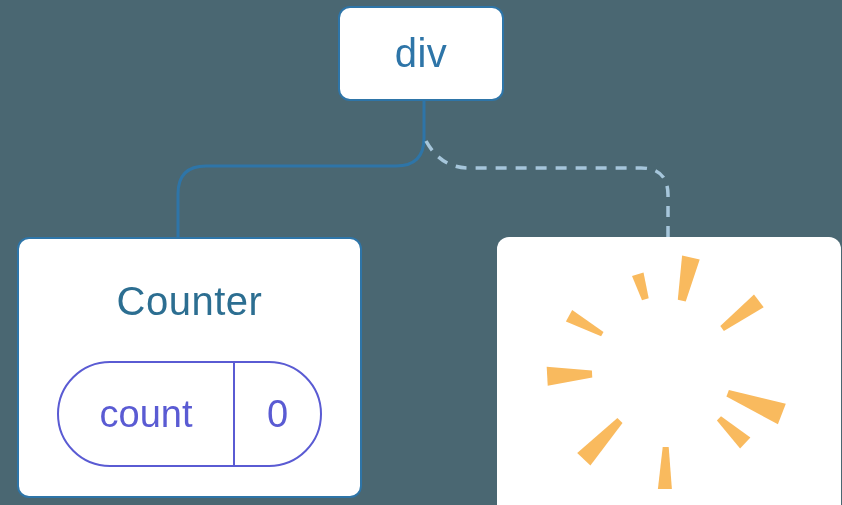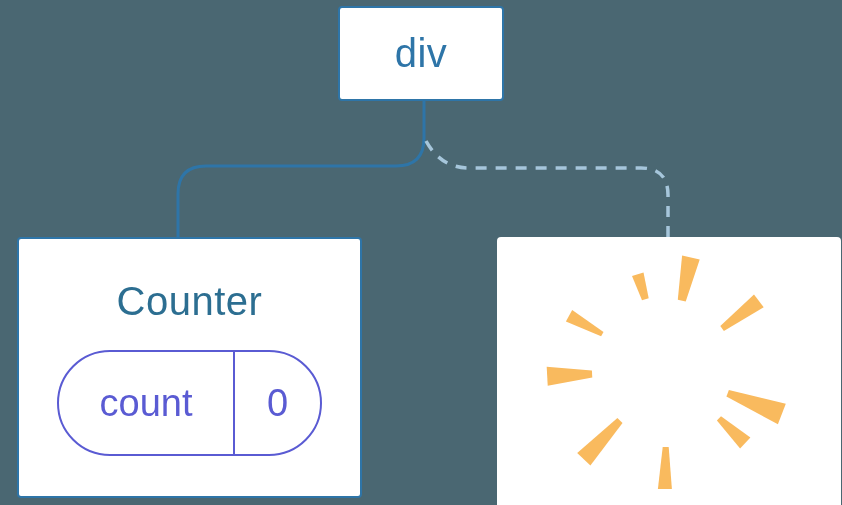--- a/index.html
+++ b/index.html
@@ -34,21 +34,21 @@
   }
   .edge-dashed {
     fill: none;
     stroke: var(--dash-blue);
     stroke-width: 3.5;
     stroke-dasharray: 11 9;
   }
   .node {
     position: absolute;
     background: var(--node-bg);
-    border-radius: 4px;
+    border-radius: 12px;
   }
   .node-root {
     left: 338px; top: 6px;
     width: 166px; height: 95px;
     border: 2.5px solid var(--accent-blue);
     display: flex; align-items: center; justify-content: center;
   }
   .node-root .root-label {
     color: var(--accent-blue);
     font-size: 40px;
@@ -62,21 +62,21 @@
     display: flex; flex-direction: column; align-items: center;
     padding-top: 40px;
   }
   .counter-title {
     color: var(--title-blue);
     font-size: 40px;
     font-weight: 500;
     letter-spacing: 0.5px;
   }
   .state-pill {
-    margin-top: 26px;
+    margin-top: 37px;
     width: 265px; height: 106px;
     border: 2px solid var(--state-purple);
     border-radius: 53px;
     display: flex;
     overflow: hidden;
     background: var(--node-bg);
   }
   .state-key-cell {
     width: 176px; height: 100%;
     display: flex; align-items: center; justify-content: center;

